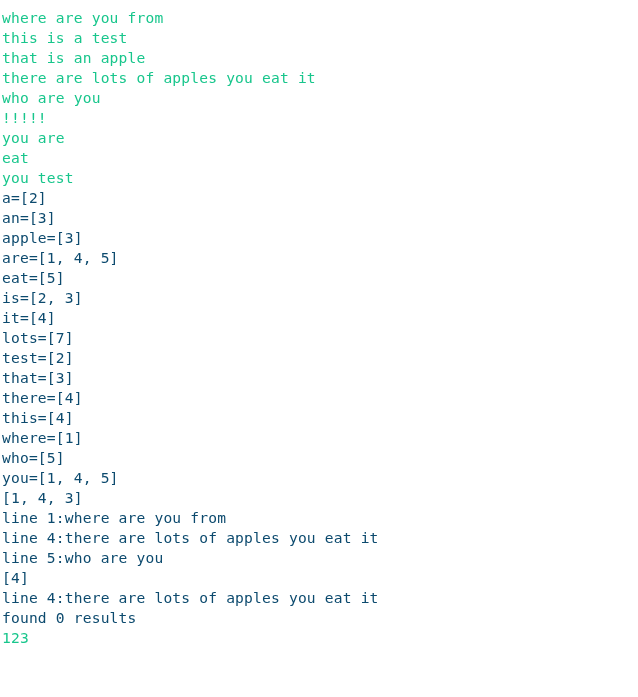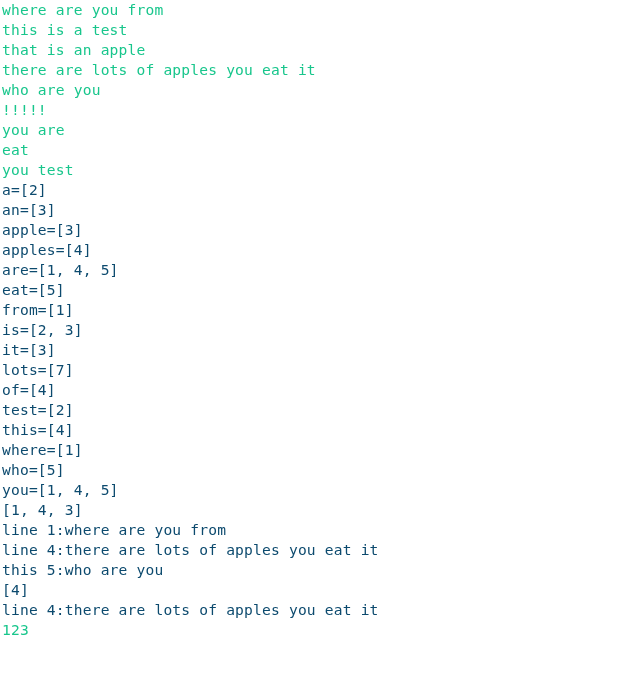--- a/index.html
+++ b/index.html
@@ -8,21 +8,21 @@
     padding: 0;
     background: #ffffff;
   }
   body {
     width: 638px;
     height: 697px;
     overflow: hidden;
     font-family: "DejaVu Sans Mono", "Liberation Mono", monospace;
   }
   #console {
-    padding: 0 0 0 2px;
+    padding: 8px 0 0 2px;
     box-sizing: border-box;
     width: 638px;
     height: 503px;
     background: #ffffff;
   }
   .line {
     display: block;
     height: 20px;
     line-height: 20px;
     font-size: 14.6px;
@@ -42,33 +42,33 @@
     <span class="line green">that is an apple</span>
     <span class="line green">there are lots of apples you eat it</span>
     <span class="line green">who are you</span>
     <span class="line green">!!!!!</span>
     <span class="line green">you are</span>
     <span class="line green">eat</span>
     <span class="line green">you test</span>
     <span class="line black">a=[2]</span>
     <span class="line black">an=[3]</span>
     <span class="line black">apple=[3]</span>
-    <span class="line black">apples=[4]</span>
     <span class="line black">are=[1, 4, 5]</span>
     <span class="line black">eat=[5]</span>
-    <span class="line black">from=[1]</span>
     <span class="line black">is=[2, 3]</span>
-    <span class="line black">it=[3]</span>
+    <span class="line black">it=[4]</span>
     <span class="line black">lots=[7]</span>
-    <span class="line black">of=[4]</span>
     <span class="line black">test=[2]</span>
+    <span class="line black">that=[3]</span>
+    <span class="line black">there=[4]</span>
     <span class="line black">this=[4]</span>
     <span class="line black">where=[1]</span>
     <span class="line black">who=[5]</span>
     <span class="line black">you=[1, 4, 5]</span>
     <span class="line black">[1, 4, 3]</span>
     <span class="line black">line 1:where are you from</span>
     <span class="line black">line 4:there are lots of apples you eat it</span>
-    <span class="line black">this 5:who are you</span>
+    <span class="line black">line 5:who are you</span>
     <span class="line black">[4]</span>
     <span class="line black">line 4:there are lots of apples you eat it</span>
+    <span class="line black">found 0 results</span>
     <span class="line green">123</span>
   </div>
 
 </body></html>

